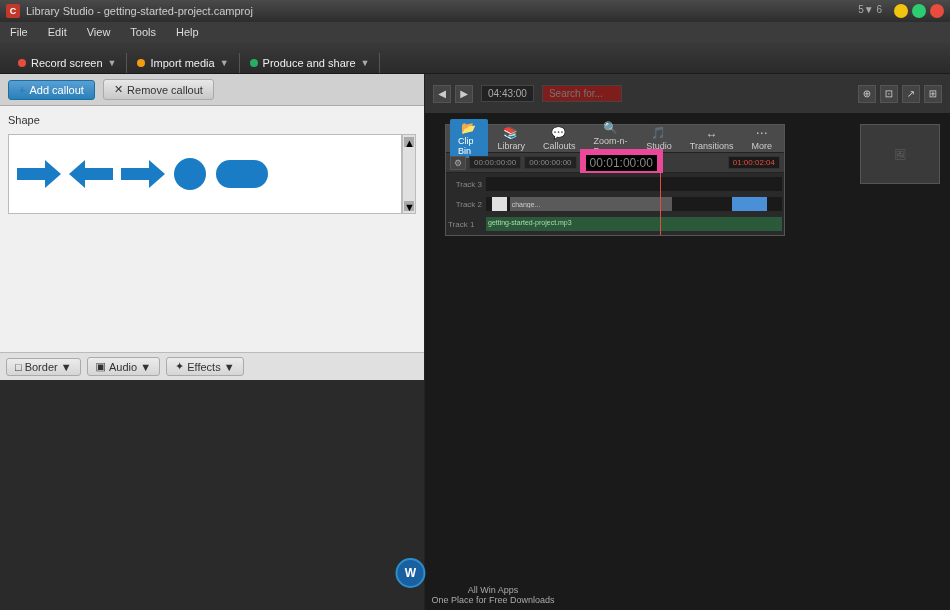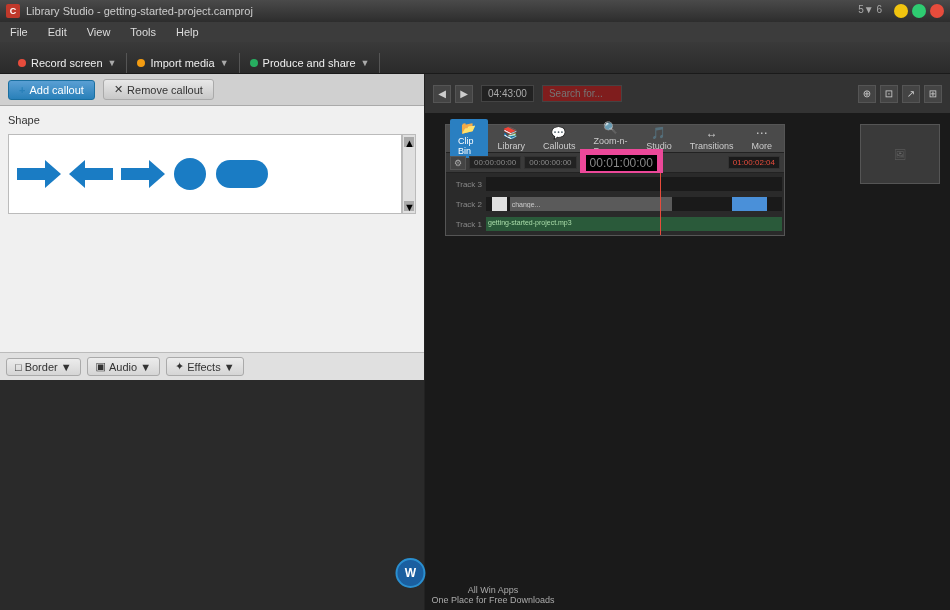--- a/index.html
+++ b/index.html
@@ -412,21 +412,21 @@
             <div style="flex:1;height:14px;background:#1a1a1a;position:relative;">
               <div style="position:absolute;left:2%;width:5%;height:100%;background:#e0e0e0;"></div>
               <div style="position:absolute;left:8%;width:55%;height:100%;background:#5a5a5a;display:flex;align-items:center;padding:0 2px;">
                 <span style="font-size:7px;color:#ccc;white-space:nowrap;overflow:hidden;">change...</span>
               </div>
               <div style="position:absolute;right:5%;width:12%;height:100%;background:#4a90d9;"></div>
             </div>
           </div>
 
           <div style="display:flex;align-items:center;height:18px;">
-            <div style="width:38px;color:#888;font-size:8px;text-align:right;padding-right:4px;">Track 1</div>
+            <div style="width:38px;color:#888;font-size:8px;padding-right:4px;">Track 1</div>
             <div style="flex:1;height:14px;background:#2a5a3a;position:relative;">
               <div style="font-size:7px;color:#aaddaa;padding:2px;">getting-started-project.mp3</div>
             </div>
           </div>
 
           <div style="position:absolute;top:0;bottom:0;left:calc(38px + 52%);width:1px;background:#e74c3c;pointer-events:none;"></div>
         </div>
       </div>
 
       <div style="position:absolute;right:10px;top:10px;width:80px;height:60px;background:#3a3a3a;border:1px solid #555;display:flex;align-items:center;justify-content:center;color:#666;font-size:10px;">

